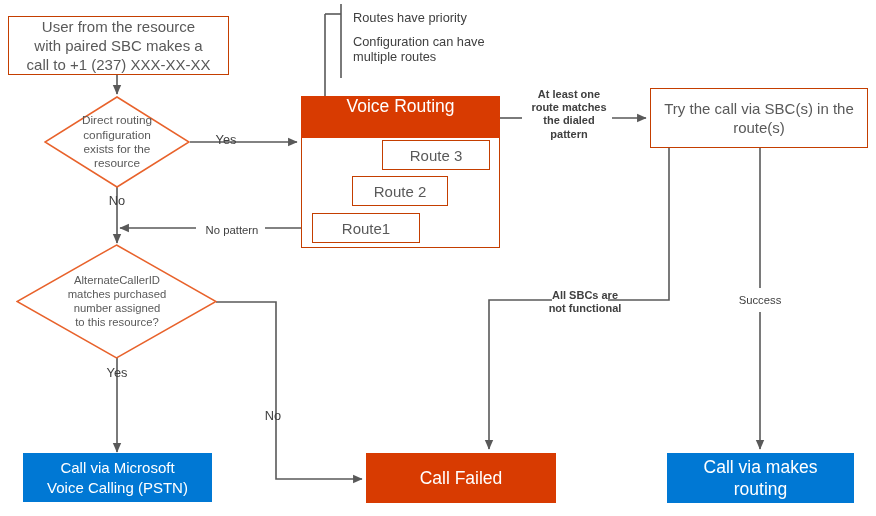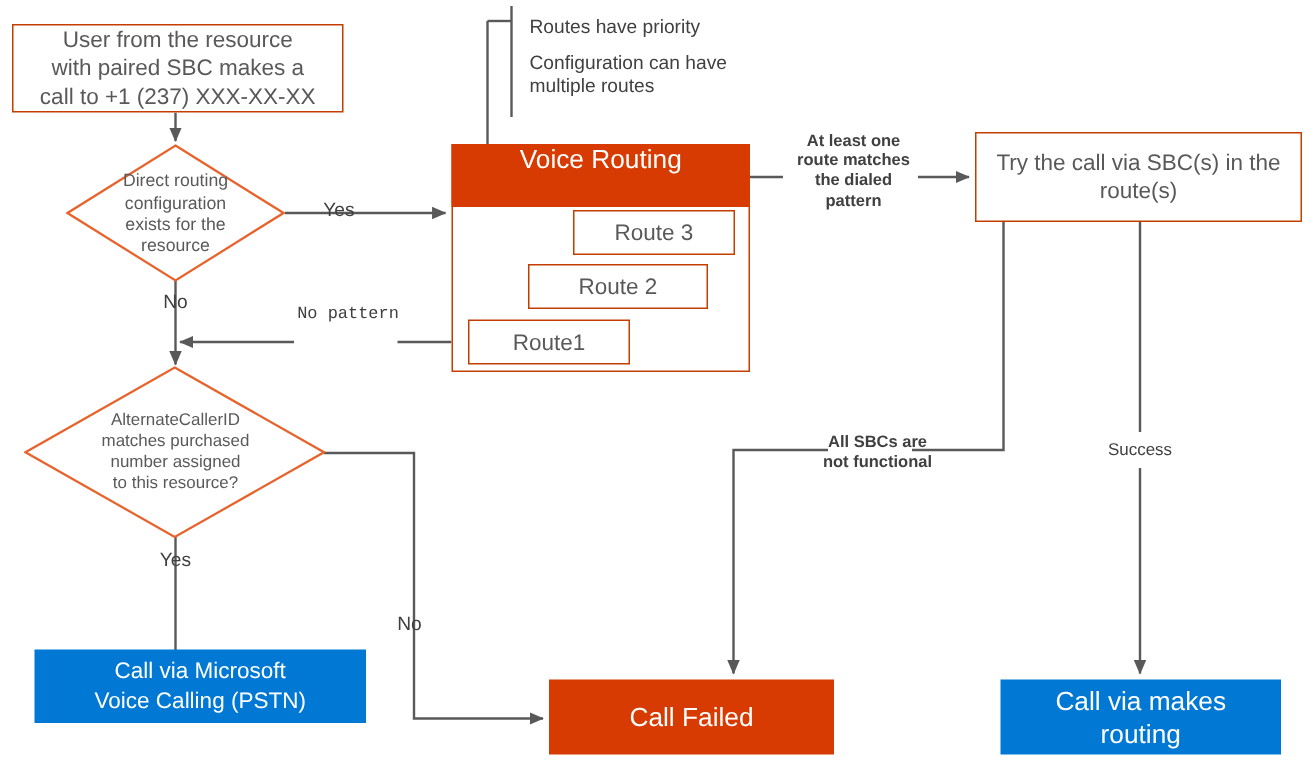--- a/index.html
+++ b/index.html
@@ -96,21 +96,21 @@
 exists for the
 resource</div>
 
   <div class="vr-wrap" style="left:301px;top:96px;width:199px;height:152px;"></div>
   <div class="vr-head f18" style="left:301px;top:96px;width:199px;height:42px;">
     <span>Voice Routing</span>
   </div>
   <div class="route f15" style="left:382px;top:140px;width:108px;height:30px;">
     <span>Route 3</span>
   </div>
-  <div class="route f15" style="left:352px;top:176px;width:120px;height:30px;">
+  <div class="route f15" style="left:352px;top:176px;width:96px;height:30px;">
     <span>Route 2</span>
   </div>
   <div class="route f15" style="left:312px;top:213px;width:108px;height:30px;">
     <span>Route1</span>
   </div>
 
   <div class="label f13" style="left:353px;top:34px;width:190px;text-align:left;">Configuration can have
 multiple routes</div>
   <div class="label f13" style="left:353px;top:10px;width:190px;text-align:left;">Routes have priority</div>
 
@@ -122,38 +122,38 @@
   <div class="diamond" style="left:16px;top:244px;width:201px;height:115px;">
     <svg width="201" height="115" viewBox="0 0 201 115">
       <polygon points="100.5,1 200,57.5 100.5,114 1,57.5" fill="#ffffff" stroke="#E8622B" stroke-width="1.5"></polygon>
     </svg>
   </div>
   <div class="diamond-text f11" style="left:42px;top:272px;width:150px;height:60px;">AlternateCallerID
 matches purchased
 number assigned
 to this resource?</div>
 
-  <div class="node box-solid-blue txt f15" style="left:23px;top:433px;width:221px;height:49px;">
+  <div class="node box-solid-blue txt f15" style="left:23px;top:453px;width:189px;height:49px;">
     <span>Call via Microsoft
 Voice Calling (PSTN)</span>
   </div>
   <div class="node box-solid-orange txt f18" style="left:366px;top:453px;width:190px;height:50px;">
     <span>Call Failed</span>
   </div>
   <div class="node box-solid-blue txt f18" style="left:667px;top:453px;width:187px;height:50px;">
     <span>Call via makes
 routing</span>
   </div>
 
   <div class="label f13" style="left:204px;top:132px;width:44px;">Yes</div>
   <div class="label f13" style="left:96px;top:193px;width:42px;">No</div>
   <div class="label f11b" style="left:527px;top:88px;width:84px;">At least one
 route matches
 the dialed
 pattern</div>
-  <div class="label f11" style="left:197px;top:204px;width:70px;font-family:Liberation Mono, monospace;">No pattern</div>
+  <div class="label f11" style="left:197px;top:224px;width:70px;">No pattern</div>
   <div class="label f13" style="left:96px;top:365px;width:42px;">Yes</div>
   <div class="label f13" style="left:252px;top:408px;width:42px;">No</div>
   <div class="label f11b" style="left:540px;top:289px;width:90px;">All SBCs are
 not functional</div>
   <div class="label f11" style="left:730px;top:294px;width:60px;">Success</div>
 
 </div>
 
 </body></html>

